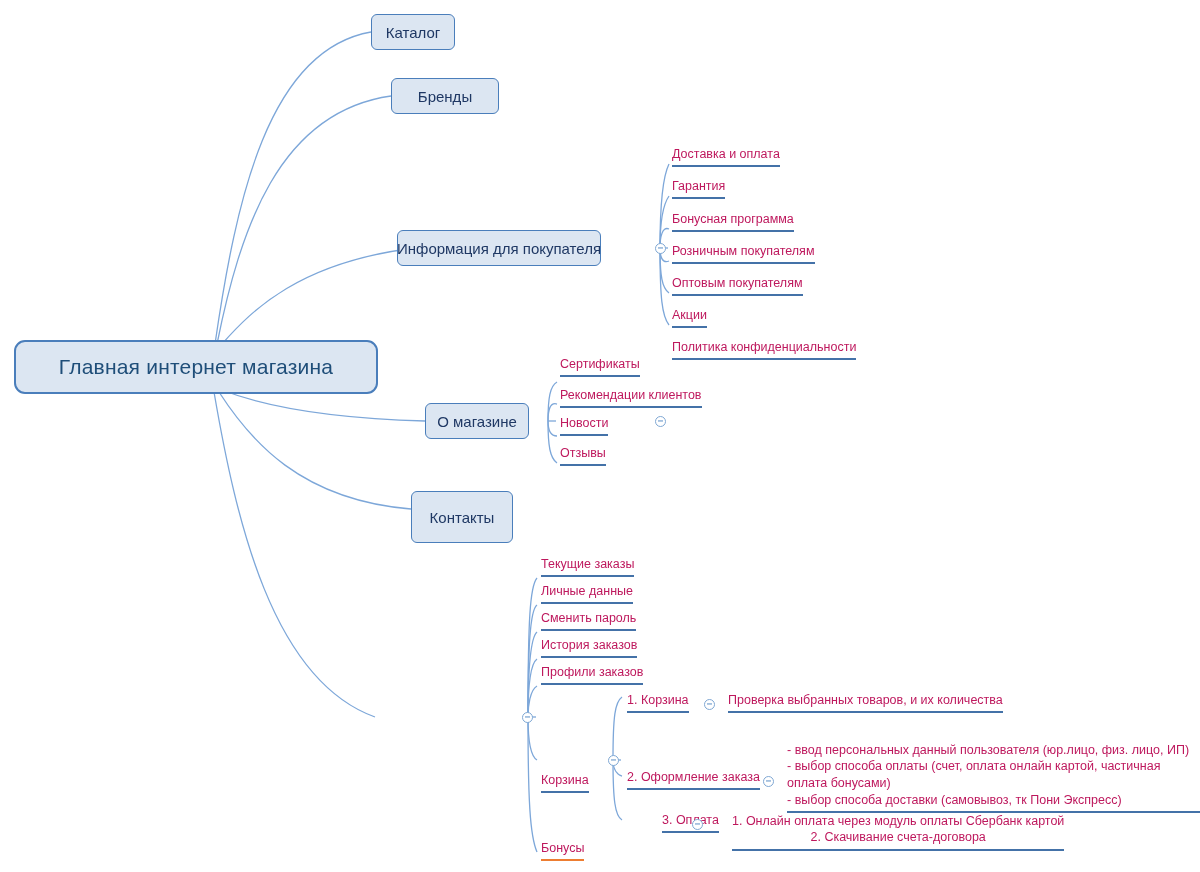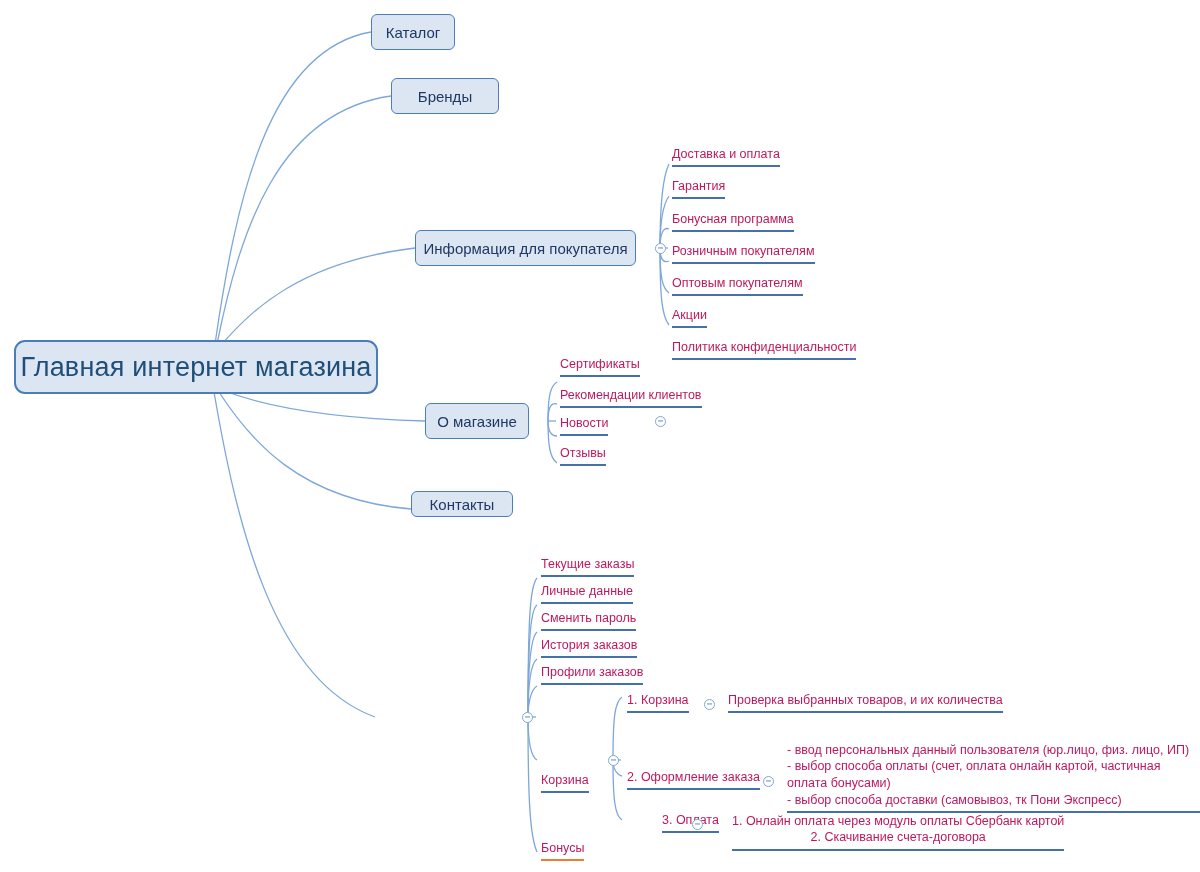--- a/index.html
+++ b/index.html
@@ -32,21 +32,21 @@
   .root-node {
     position: absolute;
     box-sizing: border-box;
     background: #dce6f2;
     border: 2.5px solid #4a7ebb;
     border-radius: 11px;
     color: #1f4e79;
     display: flex;
     align-items: center;
     justify-content: center;
-    font-size: 27px;
+    font-size: 21px;
     letter-spacing: .2px;
     z-index: 5;
   }
 
   
   .box-node {
     position: absolute;
     box-sizing: border-box;
     background: #dce6f2;
     border: 1.4px solid #4a7ebb;
@@ -164,31 +164,31 @@
   </div>
 
   <div class="box-node" style="left:371px; top:14px; width:84px; height:36px;">
     <span>Каталог</span>
   </div>
 
   <div class="box-node" style="left:391px; top:78px; width:108px; height:36px;">
     <span>Бренды</span>
   </div>
 
-  <div class="box-node" style="left:415px; top:230px; width:221px; height:36px;">
+  <div class="box-node" style="left:397px; top:230px; width:204px; height:36px;">
     <span>Информация для покупателя</span>
   </div>
   <div class="collapse-icon" style="left:655px; top:415.5px;"></div>
   <div class="collapse-icon" style="left:655px; top:242.5px;"></div>
 
   <div class="box-node" style="left:425px; top:403px; width:104px; height:36px;align-items:center;">
     <span>О магазине</span>
   </div>
 
-  <div class="box-node" style="left:411px; top:491px; width:102px; height:26px;">
+  <div class="box-node" style="left:411px; top:491px; width:102px; height:52px;">
     <span>Контакты</span>
   </div>
 
   <div class="collapse-icon" style="left:522px; top:711.5px;"></div>
 
   <div class="leaf-node" style="left:672px; top:146px;">
     <span>Доставка и оплата</span>
   </div>
   <div class="leaf-node" style="left:672px; top:178px;">
     <span>Гарантия</span>

